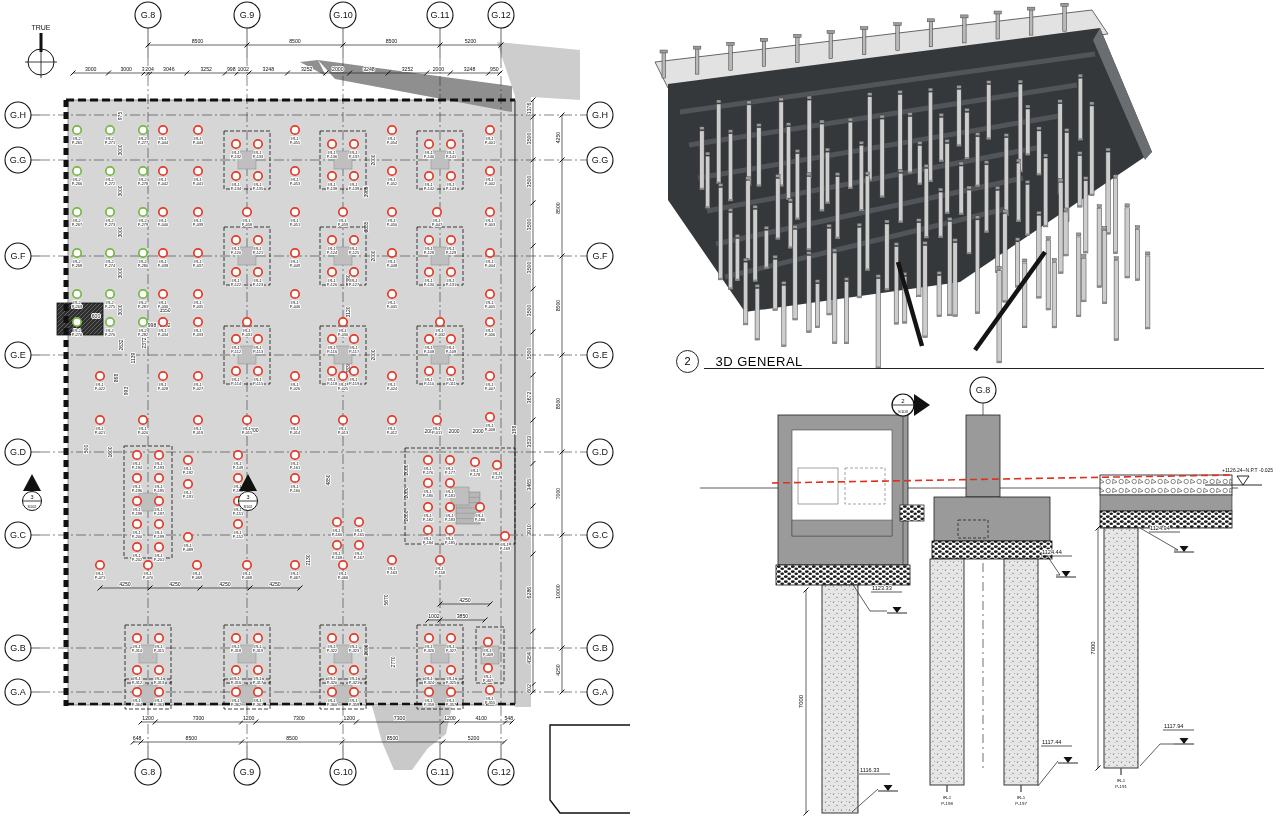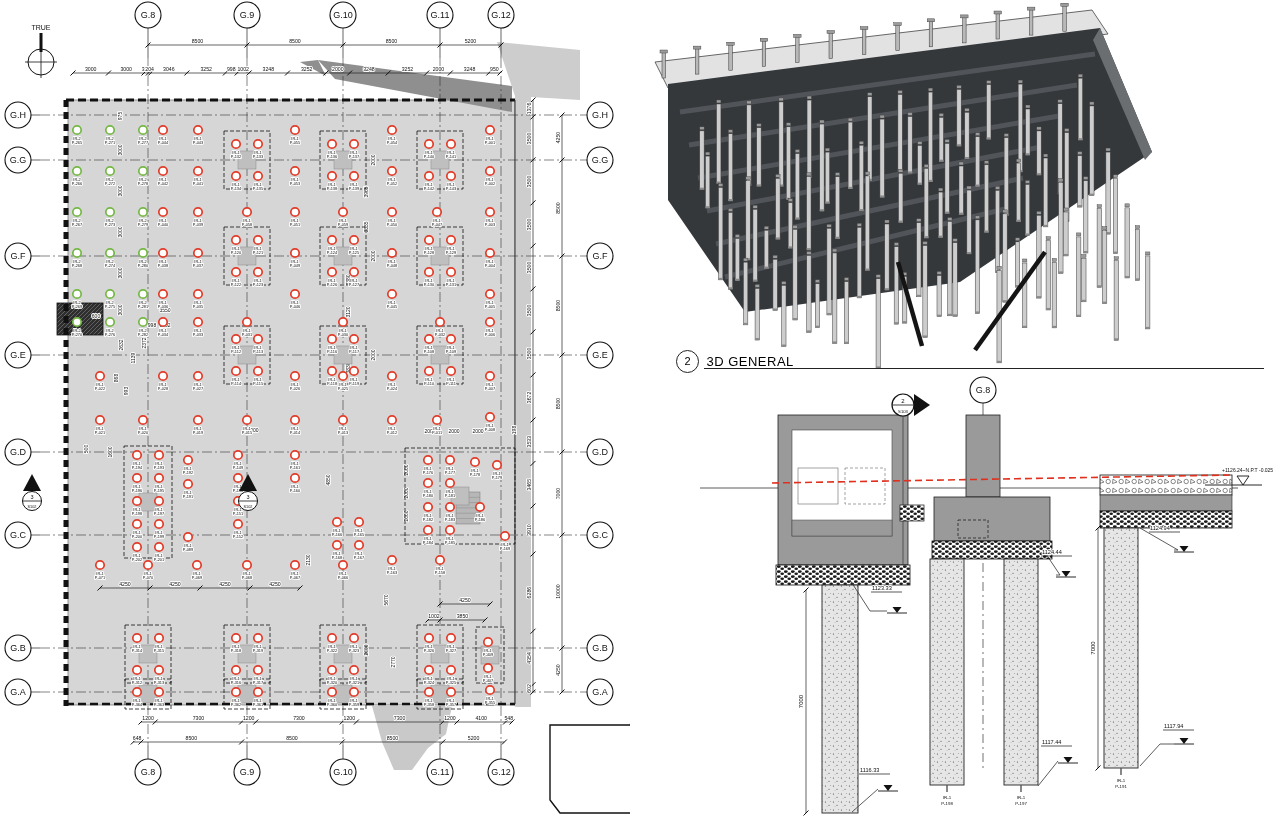--- a/index.html
+++ b/index.html
@@ -5,21 +5,21 @@
   html,body{margin:0;padding:0;background:#fff;}
   body{width:1288px;height:822px;position:relative;font-family:"Liberation Sans",sans-serif;overflow:hidden;}
   svg{position:absolute;left:0;top:0;}
   svg text{font-family:"Liberation Sans",sans-serif;fill:#111;}
   .halo{paint-order:stroke;stroke:#fff;stroke-width:1.8px;stroke-linejoin:round;}
   .thin{stroke:#222;stroke-width:0.7;fill:none;}
   .tick{stroke:#111;stroke-width:1;}
   #title3d{position:absolute;left:676px;top:350px;height:24px;}
   #title3d .circ{display:inline-block;width:21px;height:21px;line-height:21px;border:1.2px solid #222;border-radius:50%;
     text-align:center;font-size:11px;vertical-align:middle;}
-  #title3d .lbl{font-size:13px;letter-spacing:0.5px;margin-left:3px;vertical-align:middle;}
+  #title3d .lbl{font-size:13px;letter-spacing:0.5px;margin-left:12px;vertical-align:middle;}
   #title3d-line{position:absolute;left:704px;top:368px;width:560px;height:0;border-top:1.2px solid #222;}
 </style>
 </head>
 <body>
 
 <svg id="plan-svg" width="630" height="822" viewBox="0 0 630 822">
     <rect x="68" y="100" width="447" height="605" fill="#d6d6d6" stroke="#555" stroke-width="0.6"></rect>
     <g>
       <polygon points="318,60 512,86 512,112 335,79" fill="#8f8f8f"></polygon>
       <polygon points="300,62 318,60 326,76" fill="#8f8f8f"></polygon>

